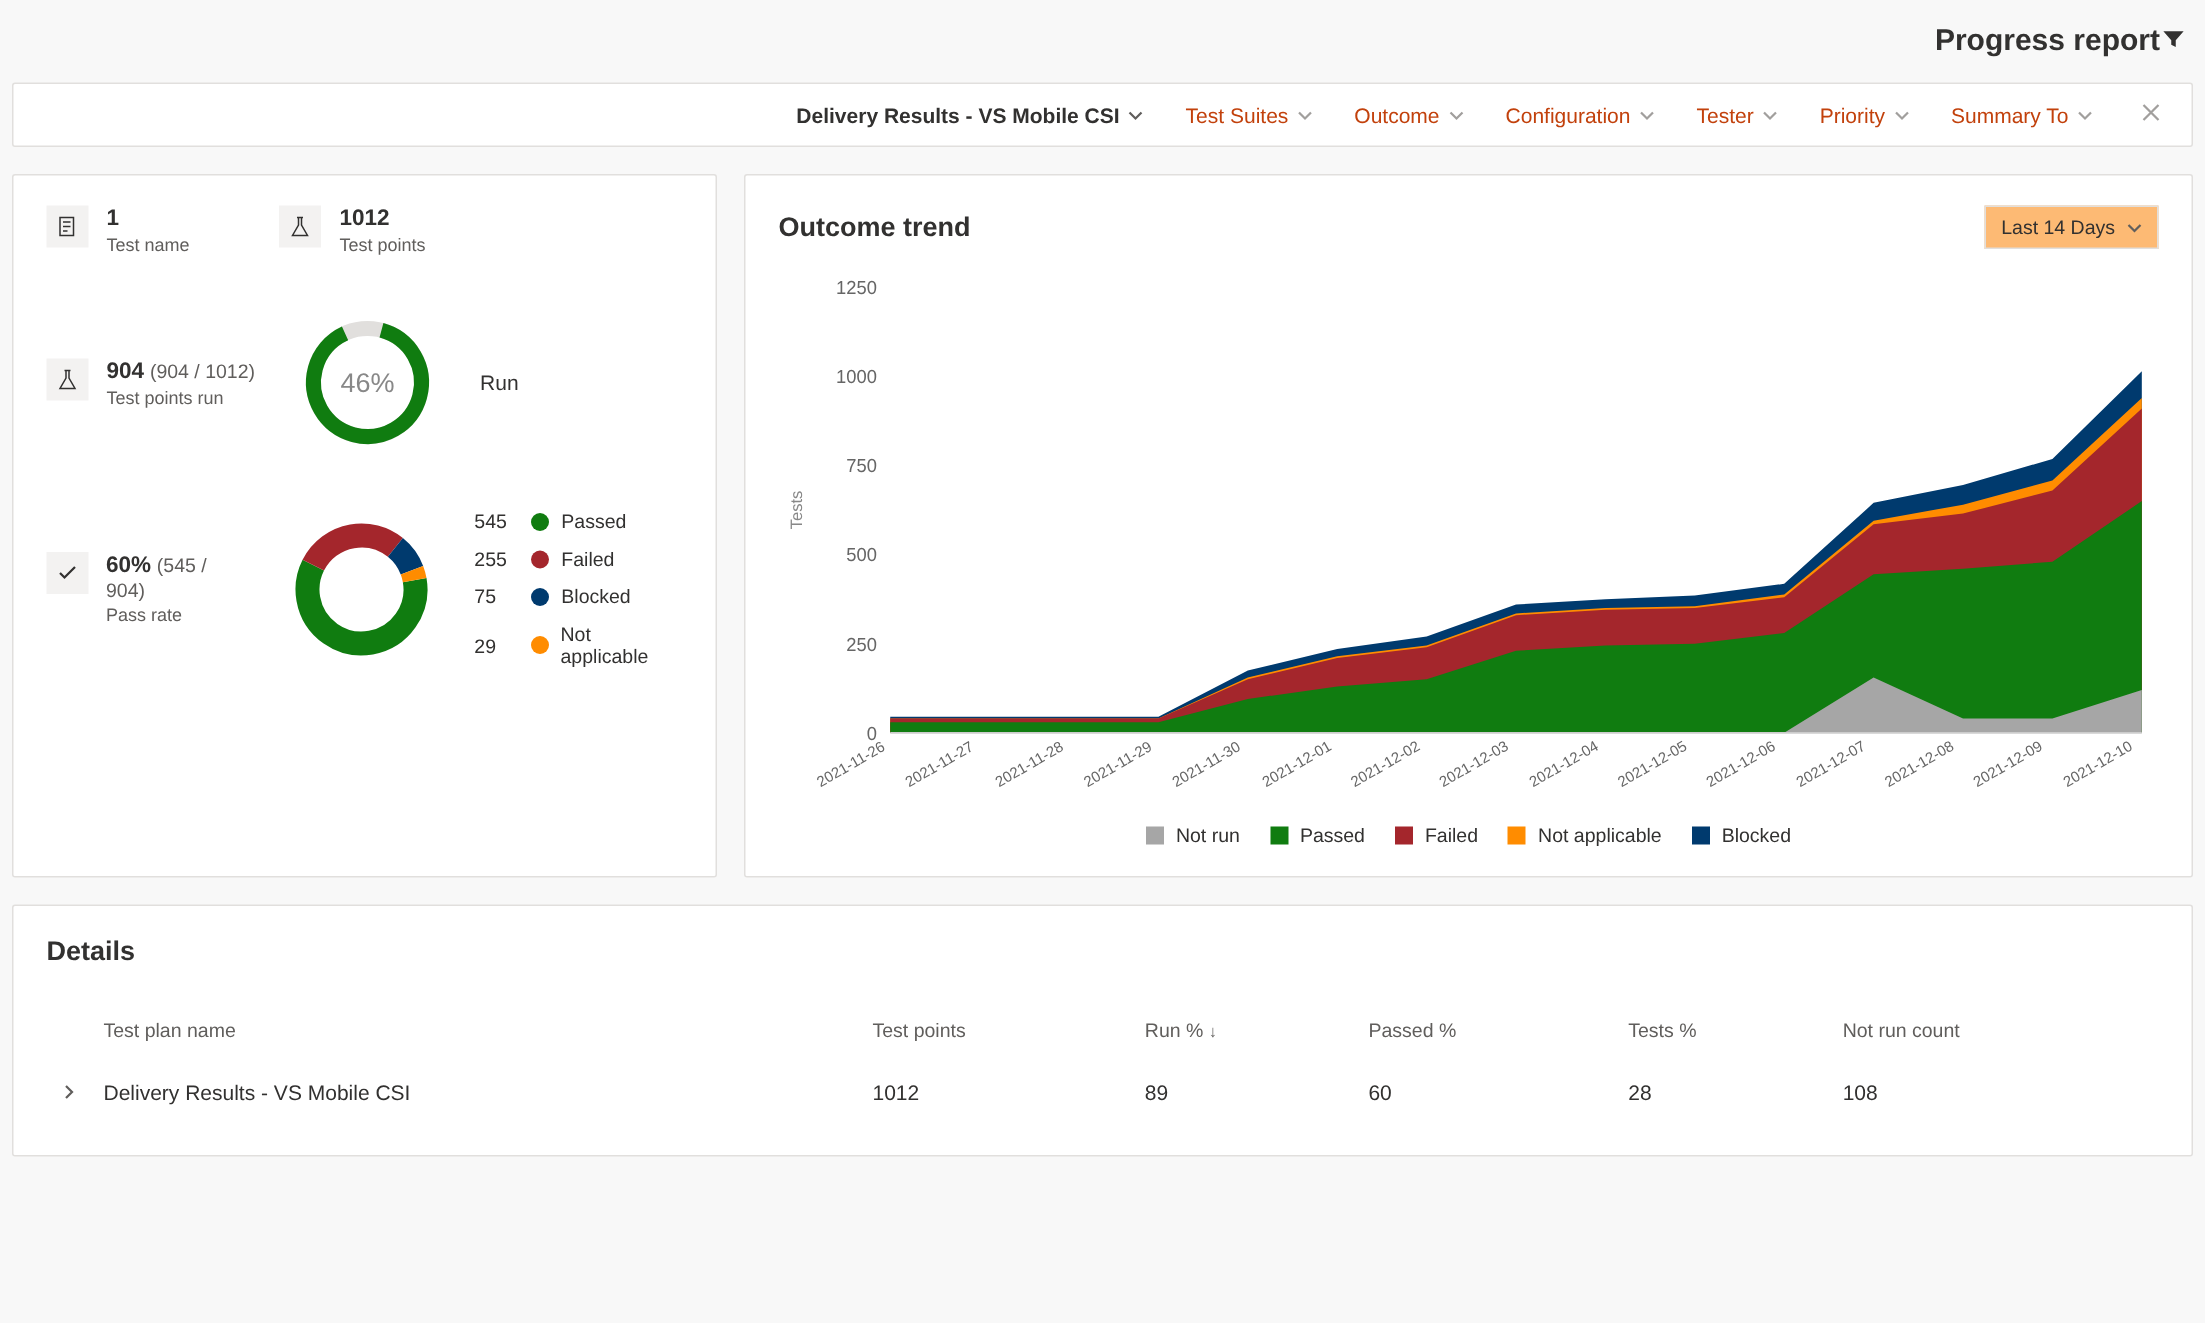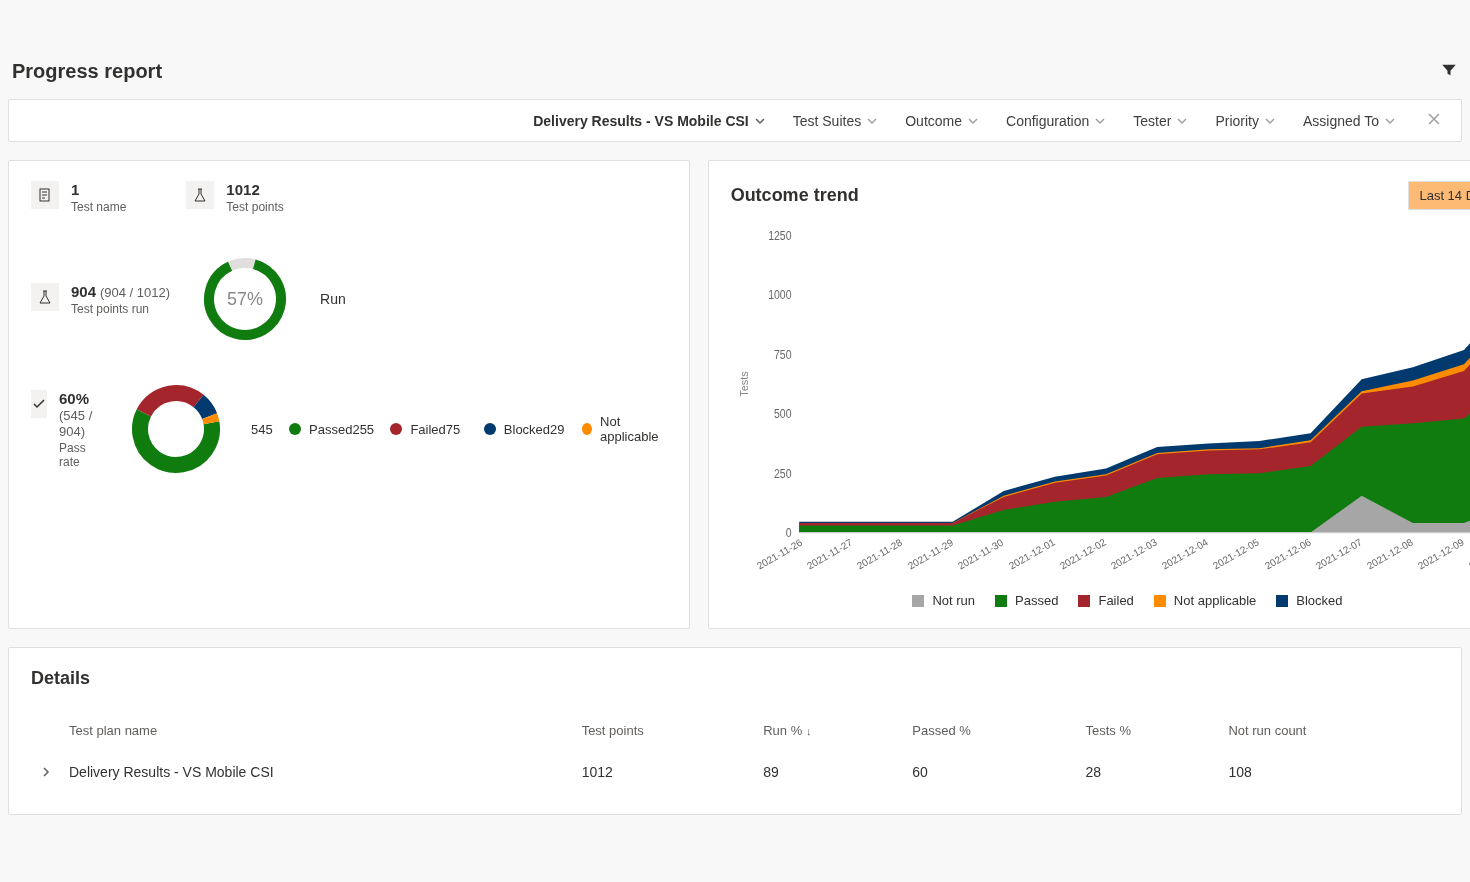--- a/index.html
+++ b/index.html
@@ -5,24 +5,23 @@
   * { box-sizing: border-box; margin: 0; padding: 0; }
   body {
     font-family: "Segoe UI", -apple-system, sans-serif;
     background: #f8f8f8;
     color: #323130;
     font-size: 14px;
     padding: 8px;
   }
   .page-header {
     display: flex;
-    justify-content: space-between;
+    justify-content: flex-end;
     align-items: center;
     padding: 8px 4px 16px 4px;
-    margin-top: 44px;
   }
   .page-title {
     font-size: 20px;
     font-weight: 600;
   }
   .filter-icon { cursor: pointer; }
   .filter-bar {
     background: #fff;
     border: 1px solid #e1dfdd;
     border-radius: 2px;
@@ -30,21 +29,21 @@
     display: flex;
     justify-content: flex-end;
     align-items: center;
     gap: 28px;
     margin-bottom: 18px;
   }
   .filter-item {
     display: flex;
     align-items: center;
     gap: 6px;
-    color: #404040;
+    color: #c2410c;
     cursor: pointer;
     font-size: 14px;
   }
   .filter-item.primary { color: #323130; font-weight: 600; }
   .chev { width: 10px; height: 10px; }
   .close-x { color: #a19f9d; cursor: pointer; padding: 0 4px; }
   .row {
     display: flex;
     gap: 18px;
     margin-bottom: 18px;
@@ -111,21 +110,21 @@
     position: absolute; inset: 0;
     display: flex; align-items: center; justify-content: center;
     font-size: 18px; color: #888;
   }
   .run-label { font-size: 14px; color: #323130; }
   .pass-row {
     display: flex;
     align-items: center;
     gap: 30px;
   }
-  .legend-list { display: flex; flex-direction: row; }
+  .legend-list { display: flex; flex-direction: column; gap: 10px; }
   .legend-item { display: flex; align-items: center; gap: 8px; font-size: 13px; }
   .legend-count { width: 30px; text-align: left; color: #323130; }
   .swatch { width: 12px; height: 12px; border-radius: 50%; }
   .sw-passed { background: #107c10; }
   .sw-failed { background: #a4262c; }
   .sw-blocked { background: #003a6e; }
   .sw-na { background: #ff8c00; }
   .sw-notrun { background: #a6a6a6; }
   
   .chart-area { position: relative; height: 320px; padding-left: 30px; }
@@ -219,21 +218,21 @@
         <path d="M1 3l4 4 4-4" stroke="#a19f9d" fill="none" stroke-width="1.5"></path>
       </svg>
   </div>
   <div class="filter-item">
     <span>Priority</span>
     <svg class="chev" viewBox="0 0 10 10">
         <path d="M1 3l4 4 4-4" stroke="#a19f9d" fill="none" stroke-width="1.5"></path>
       </svg>
   </div>
   <div class="filter-item">
-    <span>Assigned To</span>
+    <span>Summary To</span>
     <svg class="chev" viewBox="0 0 10 10">
         <path d="M1 3l4 4 4-4" stroke="#a19f9d" fill="none" stroke-width="1.5"></path>
       </svg>
   </div>
   <div class="close-x">
     <svg width="14" height="14" viewBox="0 0 14 14">
         <path d="M2 2l10 10M12 2L2 12" stroke="#a19f9d" stroke-width="1.5"></path>
       </svg>
   </div>
 </div>
@@ -281,21 +280,21 @@
             <span class="stat-sub">(904 / 1012)</span>
           </div>
           <div class="stat-label">Test points run</div>
         </div>
       </div>
       <div class="donut-wrap">
         <svg width="90" height="90" viewBox="0 0 90 90">
           <circle cx="45" cy="45" r="36" fill="none" stroke="#e1dfdd" stroke-width="10"></circle>
           <circle cx="45" cy="45" r="36" fill="none" stroke="#107c10" stroke-width="10" stroke-dasharray="201 226" stroke-dashoffset="0" transform="rotate(-75 45 45)"></circle>
         </svg>
-        <div class="donut-center">57%</div>
+        <div class="donut-center">46%</div>
       </div>
       <div class="run-label">Run</div>
     </div>
 
     <div class="pass-row">
       <div class="stat">
         <div class="stat-icon">
           <svg width="16" height="16" viewBox="0 0 16 16" fill="none" stroke="#323130" stroke-width="1.5">
               <path d="M3 8l3 3 7-7"></path>
             </svg>

